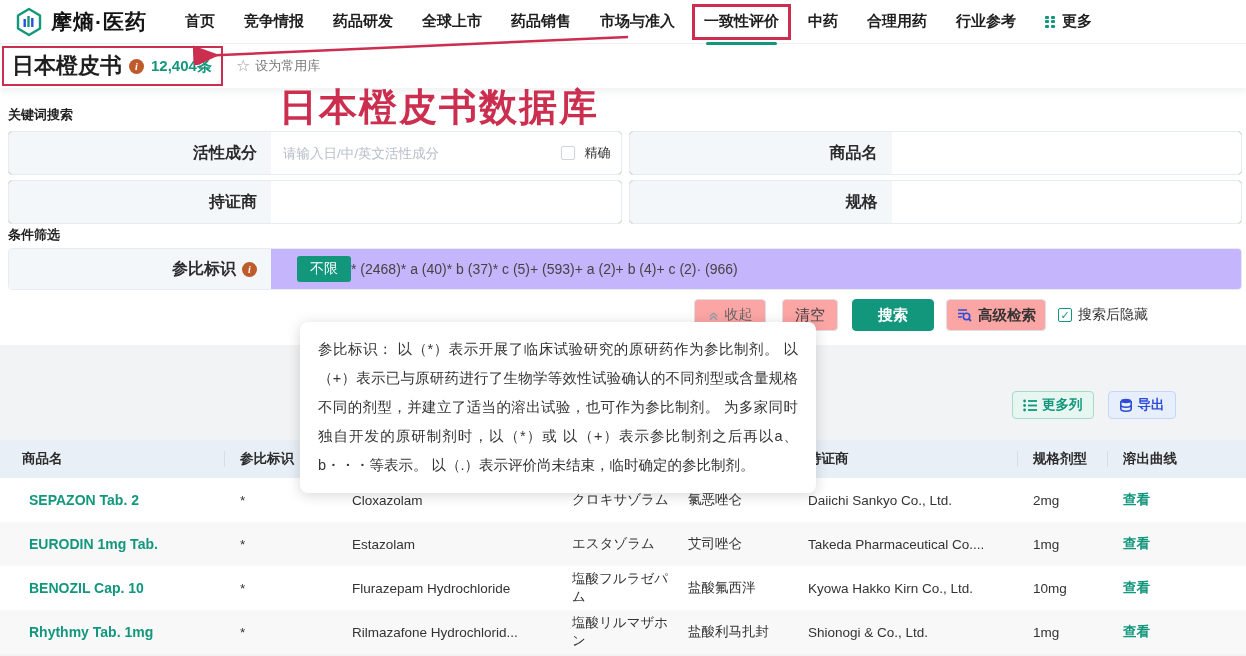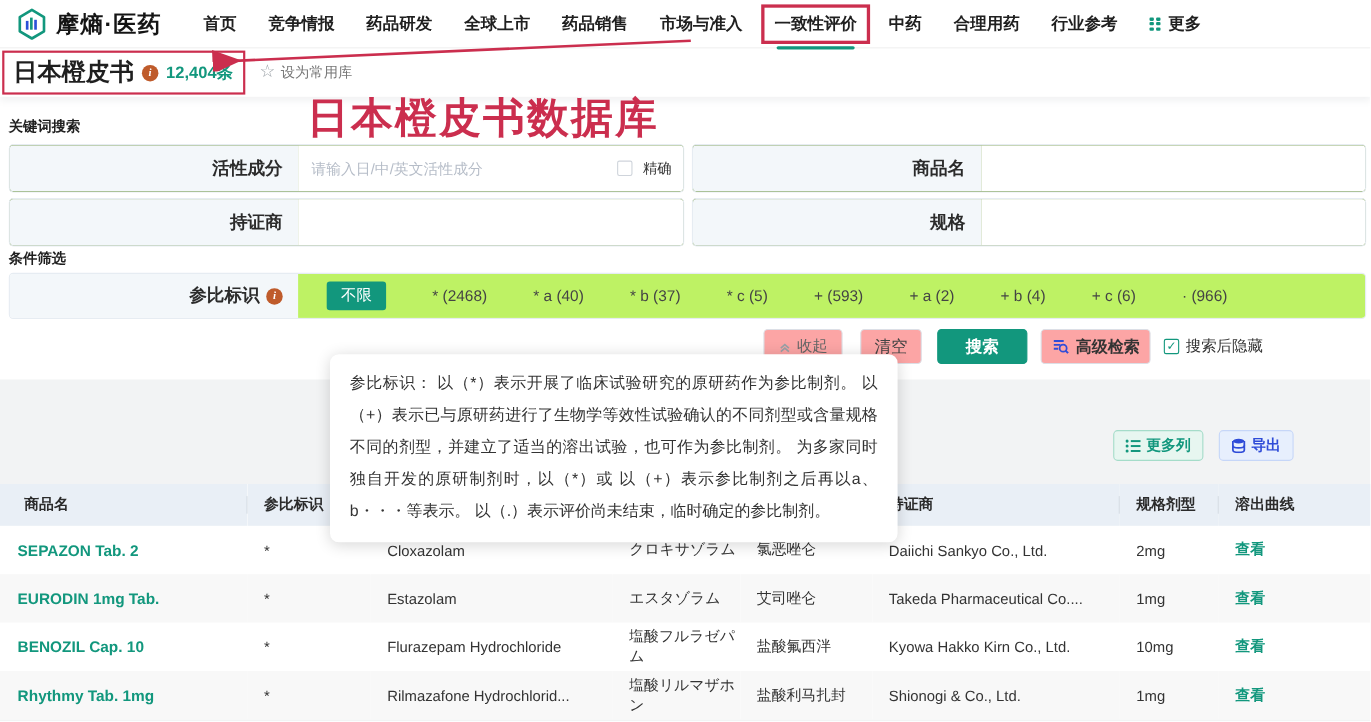--- a/index.html
+++ b/index.html
@@ -42,21 +42,21 @@
   .field-input { flex:1; height:100%; border:none; outline:none; padding:0 12px; font-size:13.5px; color:#333; font-family:inherit; background:transparent; }
   .field-input::placeholder { color:#b6bdc8; }
   .cb-wrap { display:flex; align-items:center; gap:10px; margin-right:10px; font-size:13px; color:#333; cursor:pointer; white-space:nowrap; }
   .cb { width:14px; height:14px; border:1px solid #cfd4db; border-radius:2px; background:#fff; display:inline-flex; align-items:center; justify-content:center; }
   .cb.checked { border-color:#12977d; }
   .cb.checked::after { content:"✓"; color:#12977d; font-size:11px; font-weight:700; line-height:1; }
 
   
   .filter-row { position:absolute; left:8px; top:248px; width:1234px; height:42px; display:flex; border:1px solid #e6ecf2; border-radius:4px; overflow:hidden; }
   .filter-label { width:262px; flex:0 0 262px; background:#f3f7fa; display:flex; align-items:center; justify-content:flex-end; gap:6px; padding-right:14px; font-size:16px; font-weight:800; color:#2b2b2b; }
-  .filter-options { flex:1; background:#bef264; display:flex; align-items:center; padding-left:26px; gap:42px; }
+  .filter-options { flex:1; background:#c4b5fd; display:flex; align-items:center; padding-left:26px; }
   .filter-opt { font-size:14px; color:#444; cursor:pointer; white-space:nowrap; }
   .filter-opt.is-selected { background:#12977d; color:#fff; padding:4px 13px; border-radius:3px; font-size:14px; }
 
   
   .actions { position:absolute; top:299px; left:694px; height:32px; display:flex; align-items:center; }
   .btn { display:inline-flex; align-items:center; justify-content:center; gap:6px; height:32px; border-radius:4px; font-size:14px; cursor:pointer; white-space:nowrap; }
   .btn-plain { background:#fca5a5; border:1px solid #dcdfe6; color:#444; }
   .btn-collapse { width:72px; margin-right:16px; color:#666; }
   .btn-clear { width:56px; margin-right:14px; font-size:15px; }
   .btn-search { width:82px; margin-right:12px; background:#12977d; border:1px solid #12977d; color:#fff; font-size:15px; font-weight:700; }
@@ -79,21 +79,21 @@
   thead th { height:38px; background:#e9eff6; font-size:13.5px; font-weight:800; color:#2b2b2b; text-align:left; padding-left:15px; position:relative; }
   thead th .th-inner { display:flex; align-items:center; gap:6px; }
   thead th::after { content:""; position:absolute; right:0; top:11px; height:16px; width:1px; background:#d6dde4; }
   thead th:last-child::after { display:none; }
   thead th .info-icon { display:none; }
   thead th.is-info .info-icon { display:inline-flex; }
   th.i0 { width:225px; padding-left:22px; }
   th.i1 { width:112px; } th.i2 { width:220px; } th.i3 { width:116px; }
   th.i4 { width:120px; } th.i5 { width:225px; } th.i6 { width:90px; } th.i7 { width:138px; }
   tbody td { height:44px; font-size:13.5px; color:#333; padding-left:15px; }
-  tbody td.c0 { padding-left:16px; }
+  tbody td.c0 { padding-left:29px; }
   tbody tr:nth-child(even) { background:#f8f8f8; }
   td.name { color:#12977d; font-weight:800; font-size:14px; cursor:pointer; }
   td .view-link { color:#12977d; font-weight:600; cursor:pointer; }
 </style>
 </head>
 <body>
 
 <div class="page">
 
   <div class="navbar">
@@ -248,21 +248,21 @@
         <span class="filter-opt i3">* b (37)</span>
 
         <span class="filter-opt i4">* c (5)</span>
 
         <span class="filter-opt i5">+ (593)</span>
 
         <span class="filter-opt i6">+ a (2)</span>
 
         <span class="filter-opt i7">+ b (4)</span>
 
-        <span class="filter-opt i8">+ c (6)</span>
+        <span class="filter-opt i8">+ c (2)</span>
 
         <span class="filter-opt i9">· (966)</span>
       </div>
   </div>
 
   <div class="actions">
     <span class="btn btn-plain btn-collapse">
       <svg width="11" height="11" viewBox="0 0 12 12">
         <path d="M2 7 L6 3.5 L10 7" fill="none" stroke="#9aa0a6" stroke-width="1.6"></path>
         <path d="M2 10.5 L6 7 L10 10.5" fill="none" stroke="#9aa0a6" stroke-width="1.6"></path>

